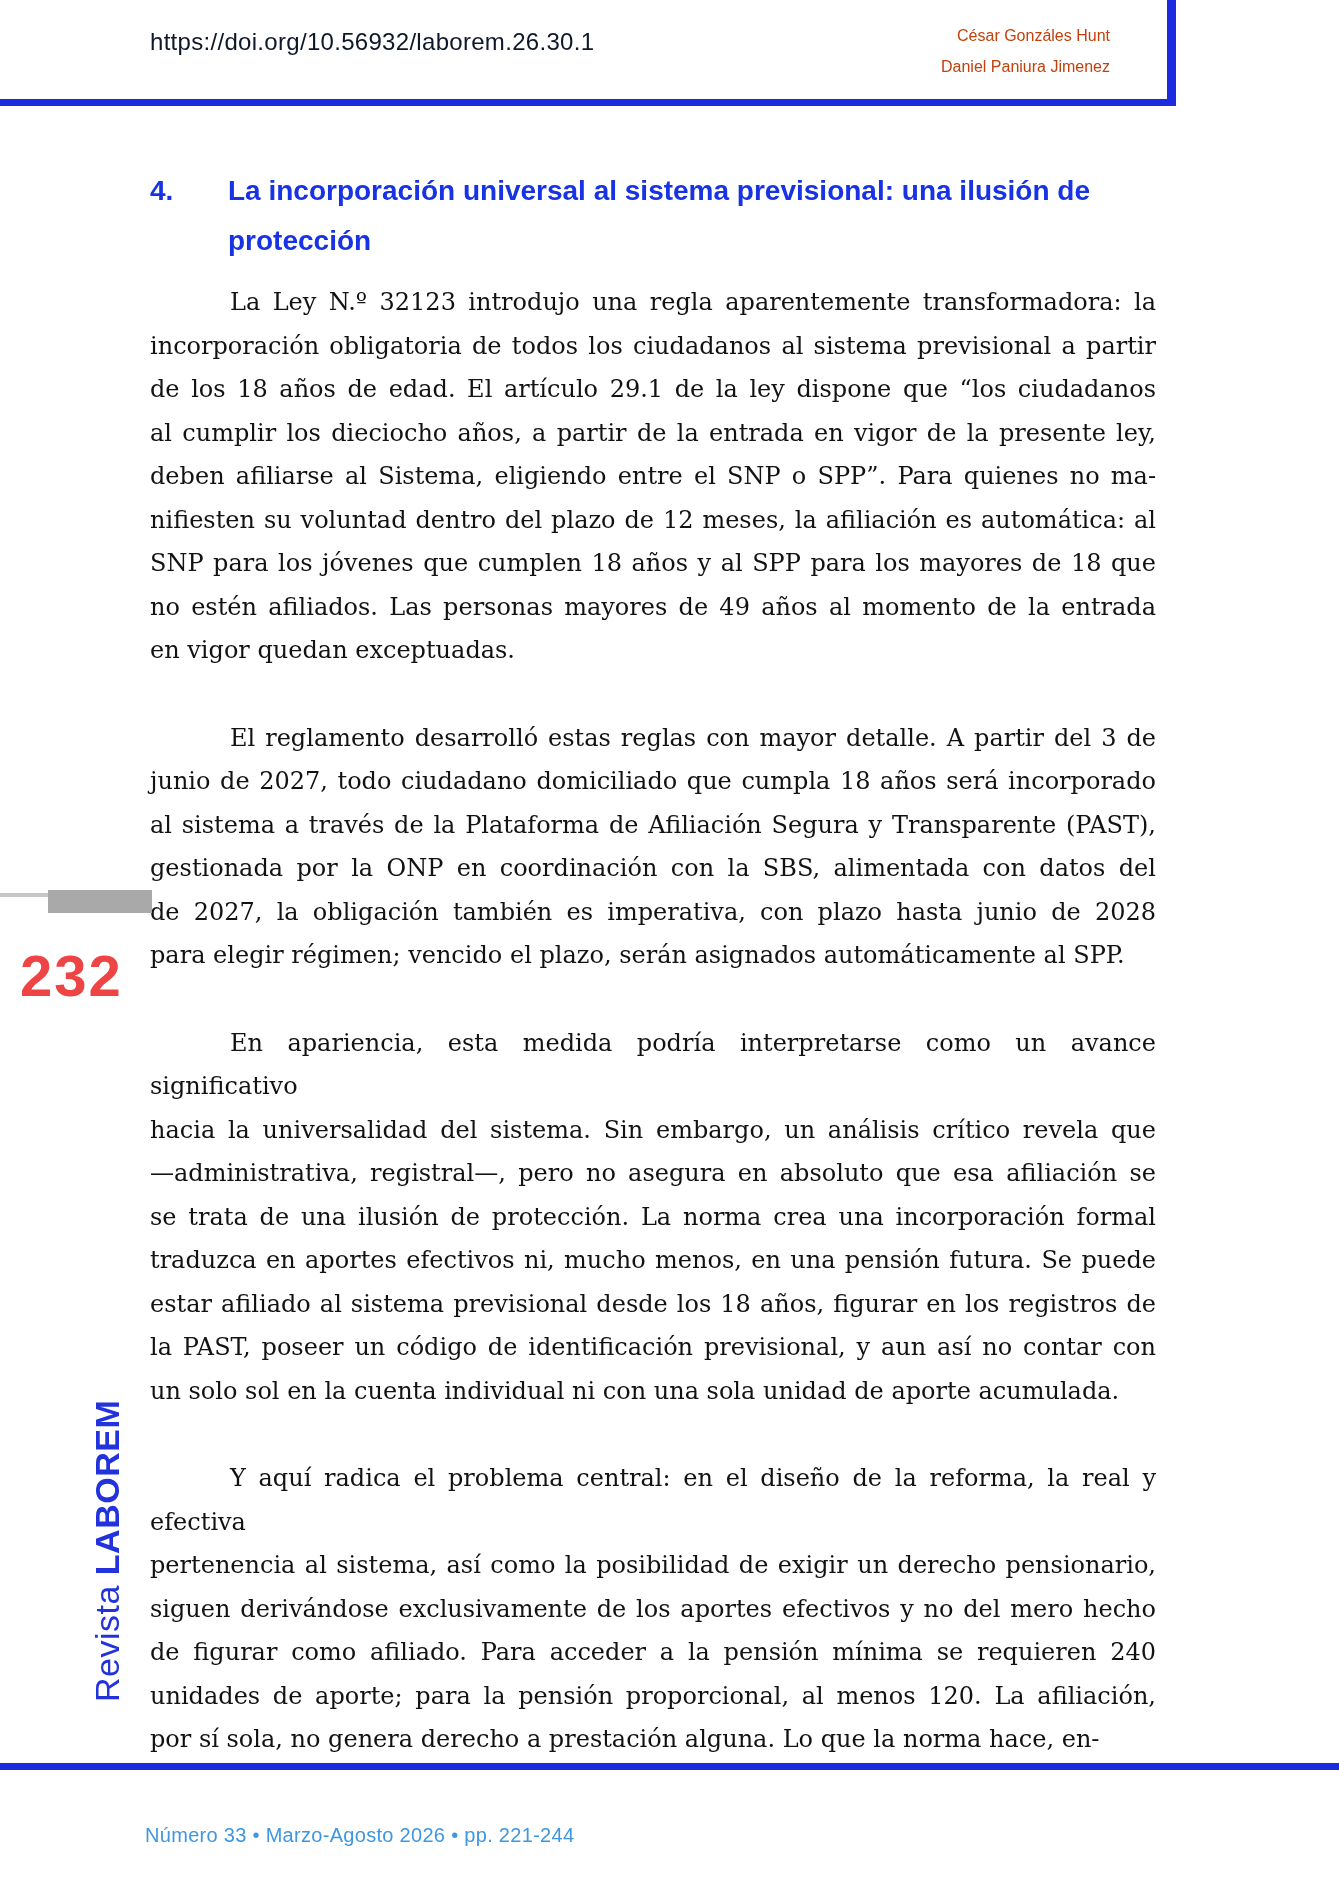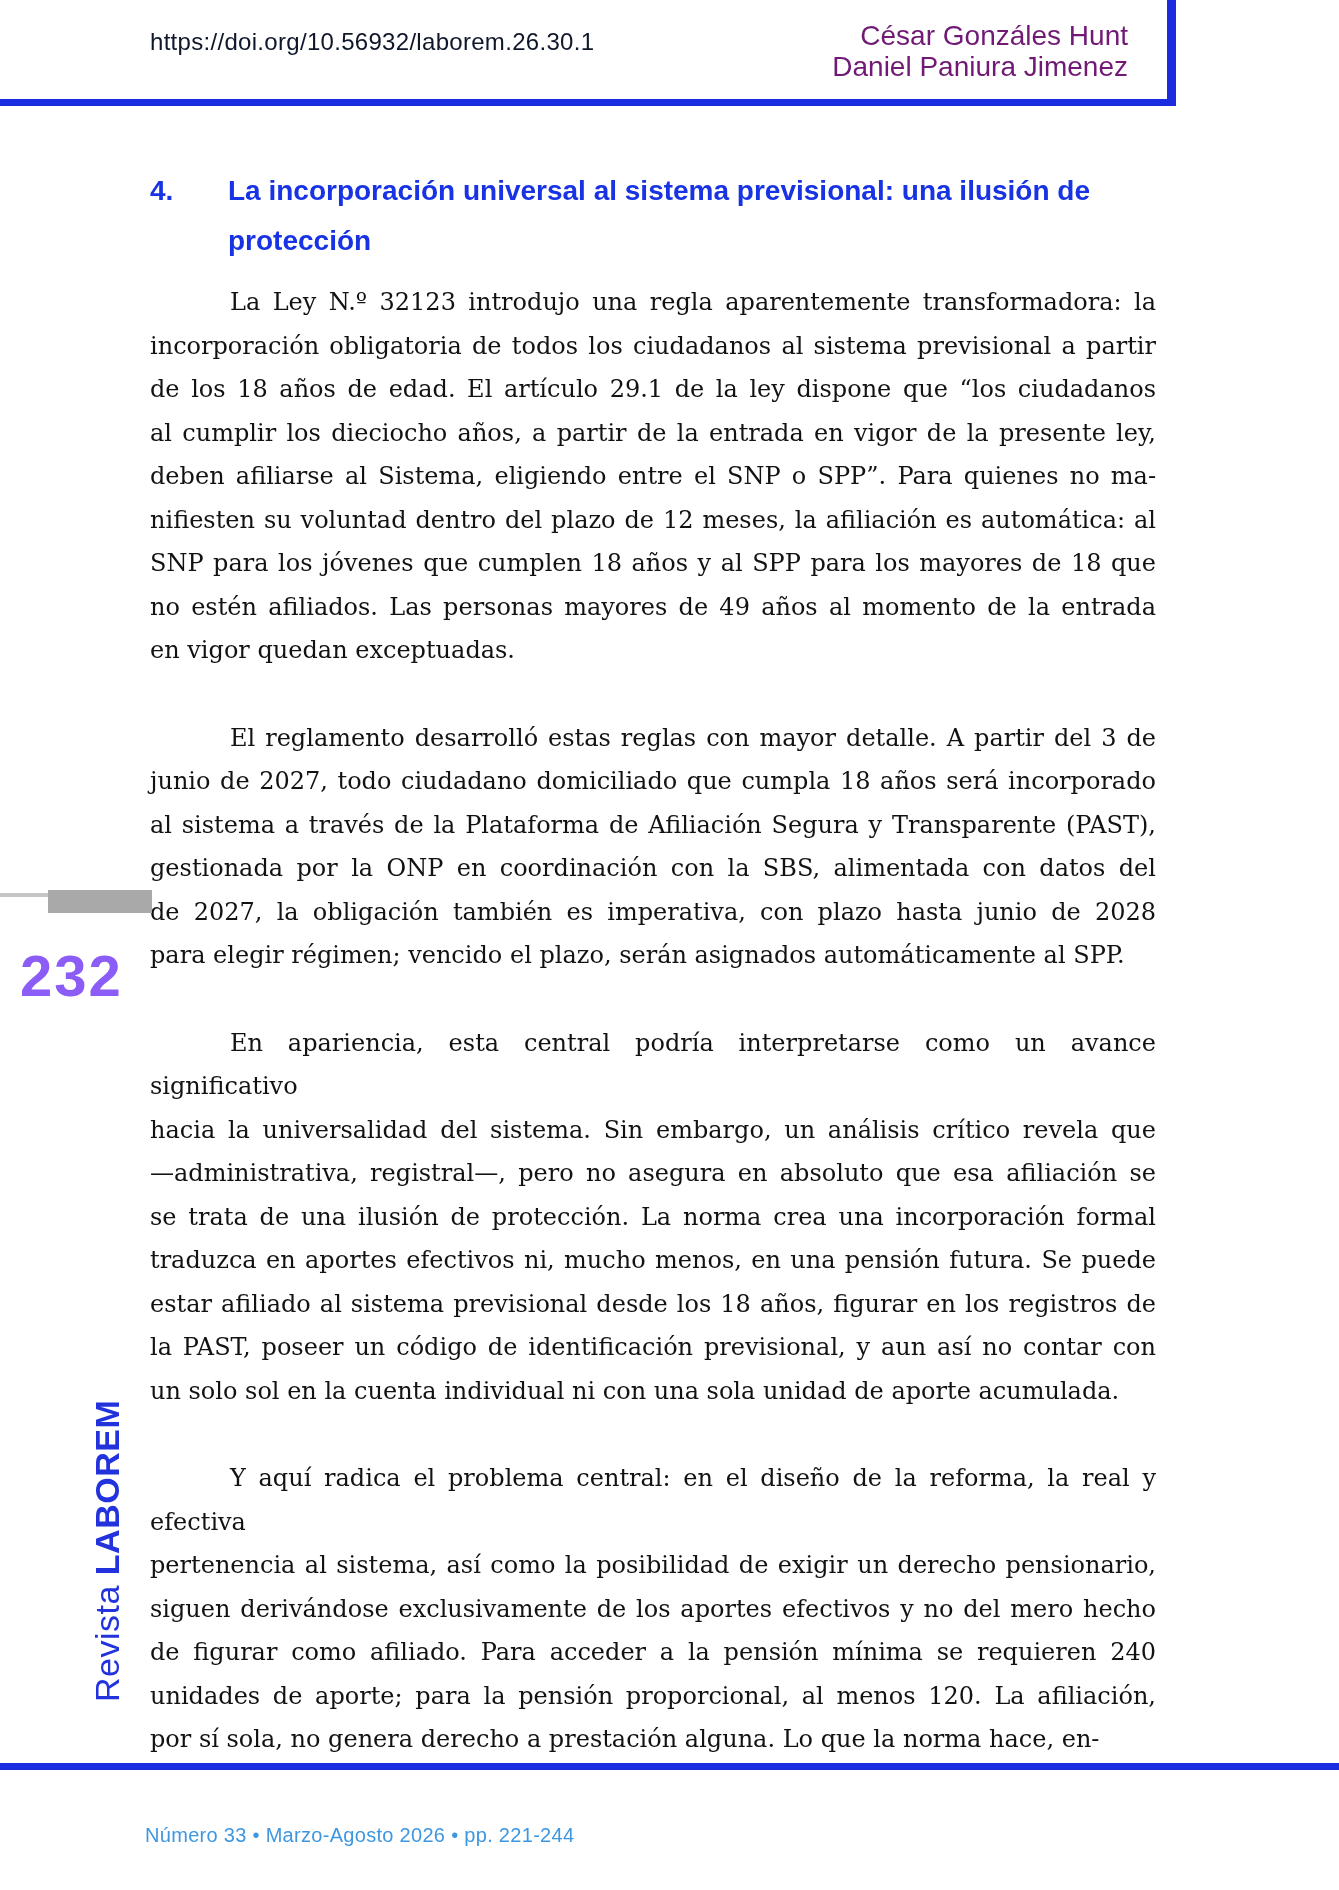--- a/index.html
+++ b/index.html
@@ -15,25 +15,25 @@
   .doi{
     position:absolute;
     left:150px; top:28px;
     font-size:24px;
     color:#0f172a;
     text-decoration:none;
     letter-spacing:0.3px;
   }
   .authors{
     position:absolute;
-    right:211px; top:20px;
+    right:229px; top:20px;
     text-align:right;
-    font-size:28px;
+    font-size:16px;
     line-height:31px;
-    color:#701a75;
+    color:#c2410c;
   }
   .top-rule{
     position:absolute;
     left:0; top:99px;
     width:1174px; height:7px;
     background:#1b2be0;
   }
   .corner-bar{
     position:absolute;
     left:1167px; top:0;
@@ -83,21 +83,21 @@
     left:48px; top:890px;
     width:104px; height:23px;
     background:#a9a9a9;
   }
   .page-number{
     position:absolute;
     left:20px; top:942px;
     font-size:58px;
     font-weight:bold;
     letter-spacing:2px;
-    color:#8b5cf6;
+    color:#ef4444;
   }
   .journal-vertical{
     position:absolute;
     left:88px; top:1702px;
     transform:rotate(-90deg);
     transform-origin:0 0;
     white-space:nowrap;
     font-size:34px;
     color:#2233dd;
     letter-spacing:0.5px;
@@ -153,21 +153,21 @@
       </div>
       <div class="paragraph">
         <div class="line first">El reglamento desarrolló estas reglas con mayor detalle. A partir del 3 de</div>
         <div class="line">junio de 2027, todo ciudadano domiciliado que cumpla 18 años será incorporado</div>
         <div class="line">al sistema a través de la Plataforma de Afiliación Segura y Transparente (PAST),</div>
         <div class="line">gestionada por la ONP en coordinación con la SBS, alimentada con datos del</div>
         <div class="line">de 2027, la obligación también es imperativa, con plazo hasta junio de 2028</div>
         <div class="line last">para elegir régimen; vencido el plazo, serán asignados automáticamente al SPP.</div>
       </div>
       <div class="paragraph">
-        <div class="line first">En apariencia, esta central podría interpretarse como un avance significativo</div>
+        <div class="line first">En apariencia, esta medida podría interpretarse como un avance significativo</div>
         <div class="line">hacia la universalidad del sistema. Sin embargo, un análisis crítico revela que</div>
         <div class="line">—administrativa, registral—, pero no asegura en absoluto que esa afiliación se</div>
         <div class="line">se trata de una ilusión de protección. La norma crea una incorporación formal</div>
         <div class="line">traduzca en aportes efectivos ni, mucho menos, en una pensión futura. Se puede</div>
         <div class="line">estar afiliado al sistema previsional desde los 18 años, figurar en los registros de</div>
         <div class="line">la PAST, poseer un código de identificación previsional, y aun así no contar con</div>
         <div class="line last">un solo sol en la cuenta individual ni con una sola unidad de aporte acumulada.</div>
       </div>
       <div class="paragraph">
         <div class="line first">Y aquí radica el problema central: en el diseño de la reforma, la real y efectiva</div>

